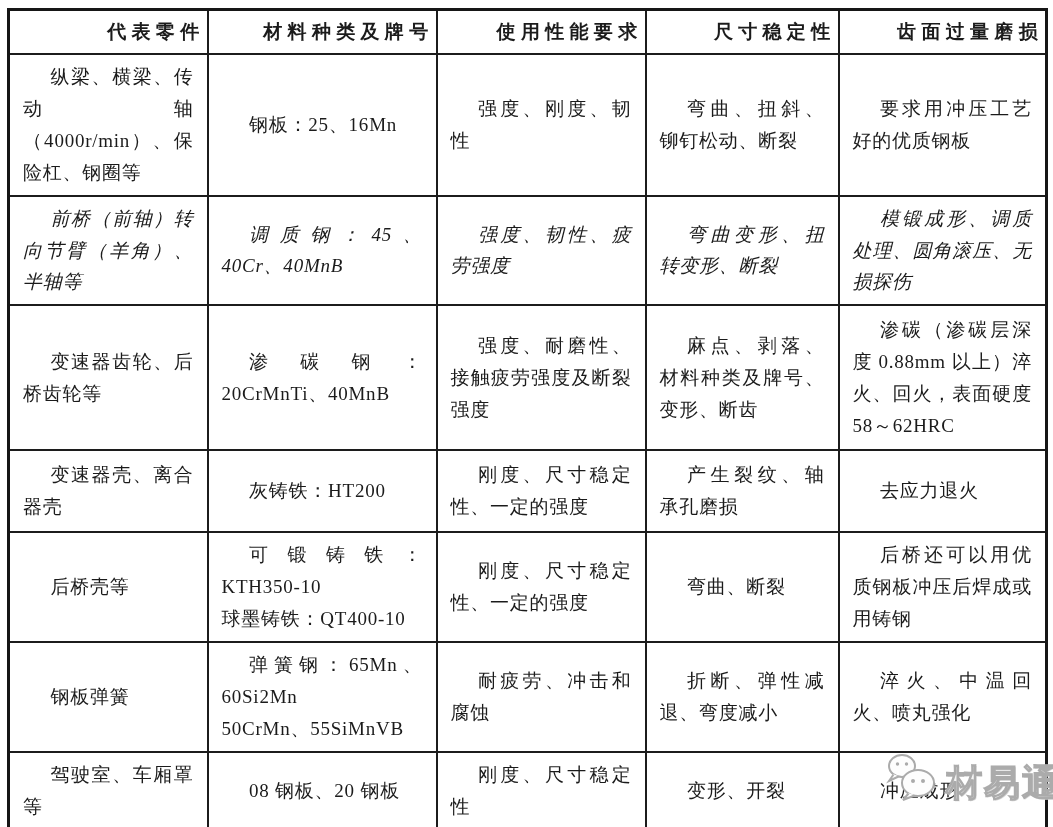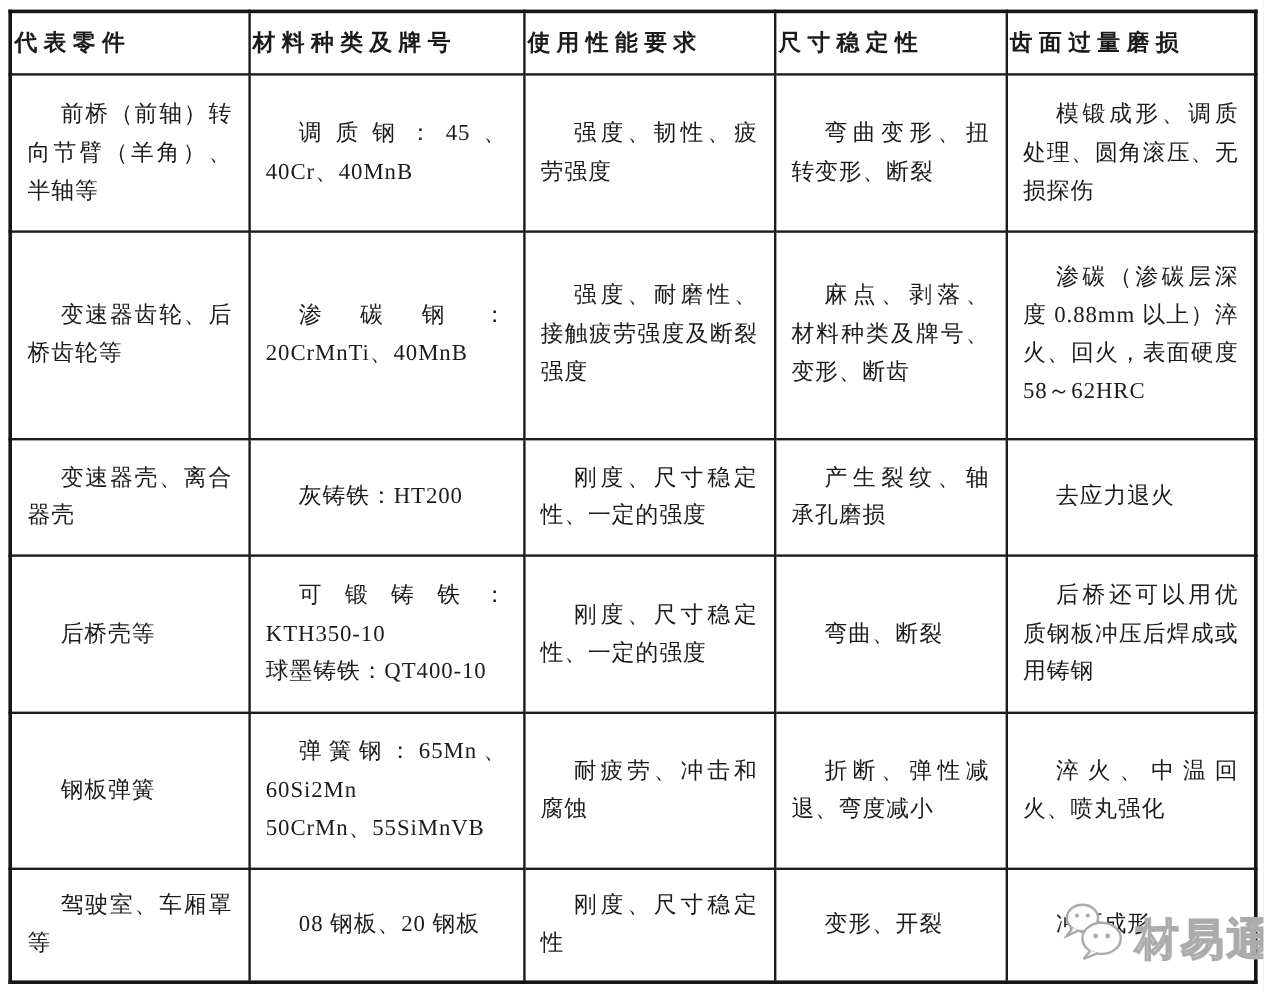--- a/index.html
+++ b/index.html
@@ -24,36 +24,36 @@
   col.c3{width:209px;}
   col.c4{width:193px;}
   col.c5{width:208px;}
   th,td{
     border:2px solid #1c1c1c;
     vertical-align:middle;
     font-size:19px;
   }
   th.h-cell{
     font-weight:bold;
-    text-align:left;
+    text-align:right;
     letter-spacing:0.28em;
     padding:4px 2px;
     height:34px;
   }
   td.b-cell{
     text-align:justify;
     text-indent:1.45em;
     padding:6px 13px;
     line-height:1.68;
     white-space:pre-line;
     letter-spacing:0.04em;
   }
   
   tr.r1{height:105px;}
-  tr.r2{height:108px;}
+  tr.r2{height:108px;font-style:italic;}
   tr.r3{height:145px;}
   tr.r4{height:82px;}
   tr.r5{height:101px;}
   tr.r6{height:75px;}
   tr.r7{height:79px;}
   
   .watermark{
     position:absolute;
     left:884px;top:748px;
     width:168px;height:60px;
@@ -86,20 +86,27 @@
     </colgroup>
     <tbody>
         <tr class="r0">
       <th class="h-cell">代表零件</th>
       <th class="h-cell">材料种类及牌号</th>
       <th class="h-cell">使用性能要求</th>
       <th class="h-cell">尺寸稳定性</th>
       <th class="h-cell">齿面过量磨损</th>
     </tr>
 
+    <tr class="r1">
+      <td class="b-cell">纵梁、横梁、传动轴（4000r/min）、保险杠、钢圈等</td>
+      <td class="b-cell">钢板：25、16Mn</td>
+      <td class="b-cell">强度、刚度、韧性</td>
+      <td class="b-cell">弯曲、扭斜、铆钉松动、断裂</td>
+      <td class="b-cell">要求用冲压工艺好的优质钢板</td>
+    </tr>
 
     <tr class="r2">
       <td class="b-cell">前桥（前轴）转向节臂（羊角）、半轴等</td>
       <td class="b-cell">调质钢：45、40Cr、40MnB</td>
       <td class="b-cell">强度、韧性、疲劳强度</td>
       <td class="b-cell">弯曲变形、扭转变形、断裂</td>
       <td class="b-cell">模锻成形、调质处理、圆角滚压、无损探伤</td>
     </tr>
 
     <tr class="r3">

